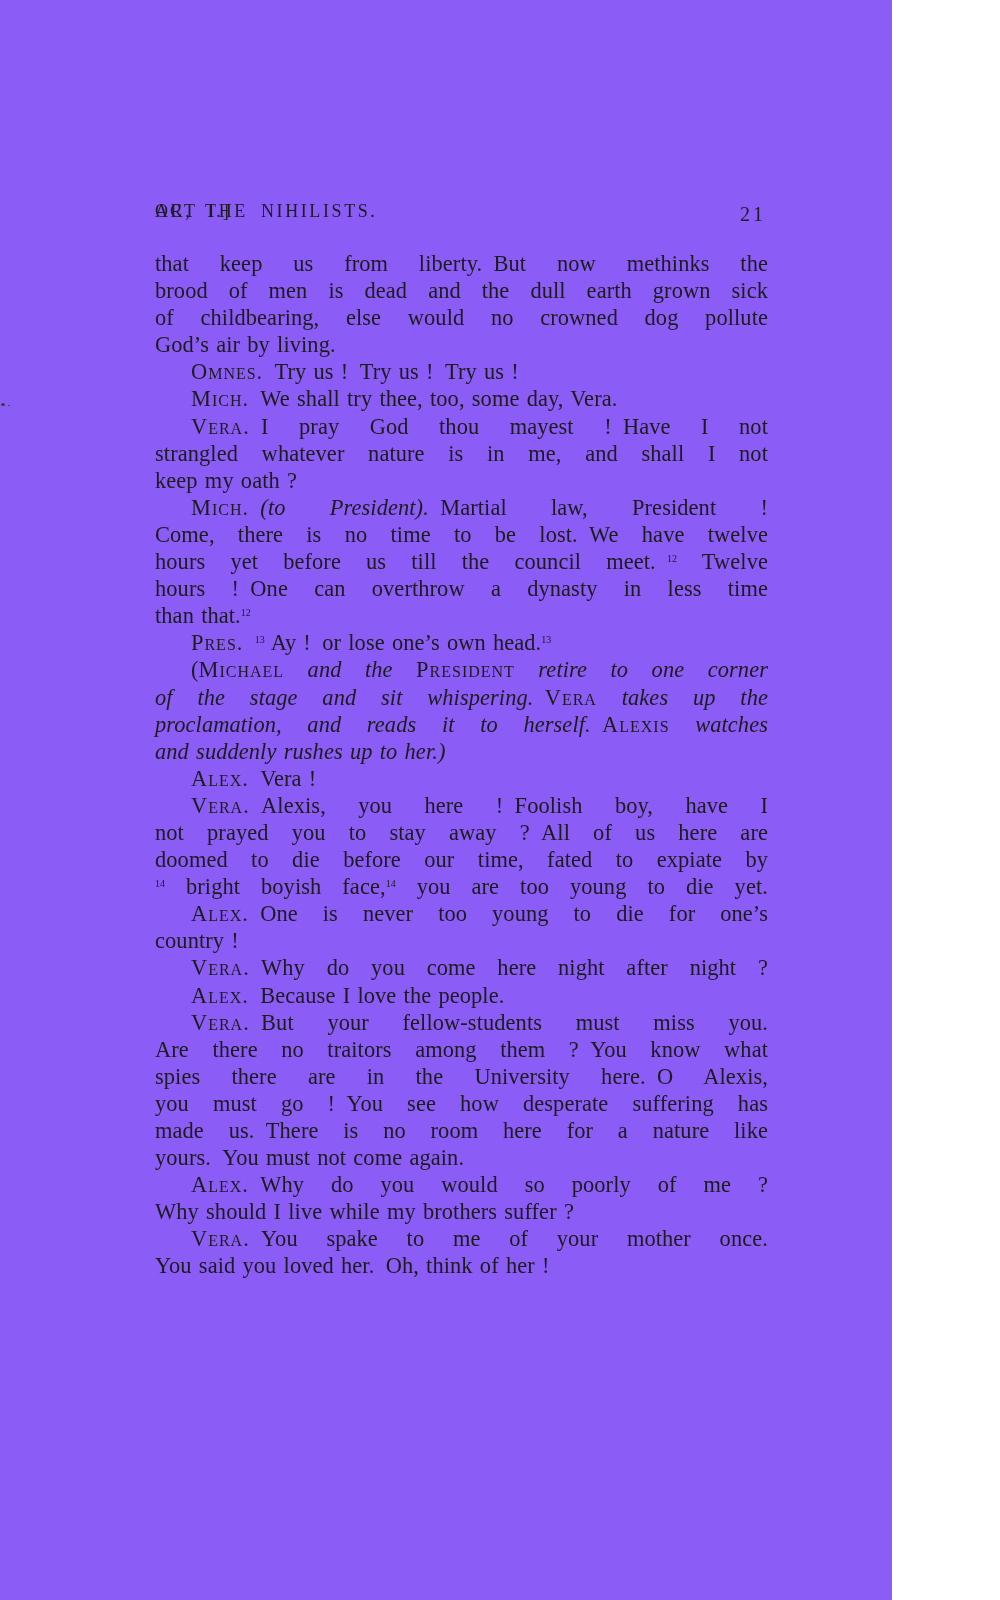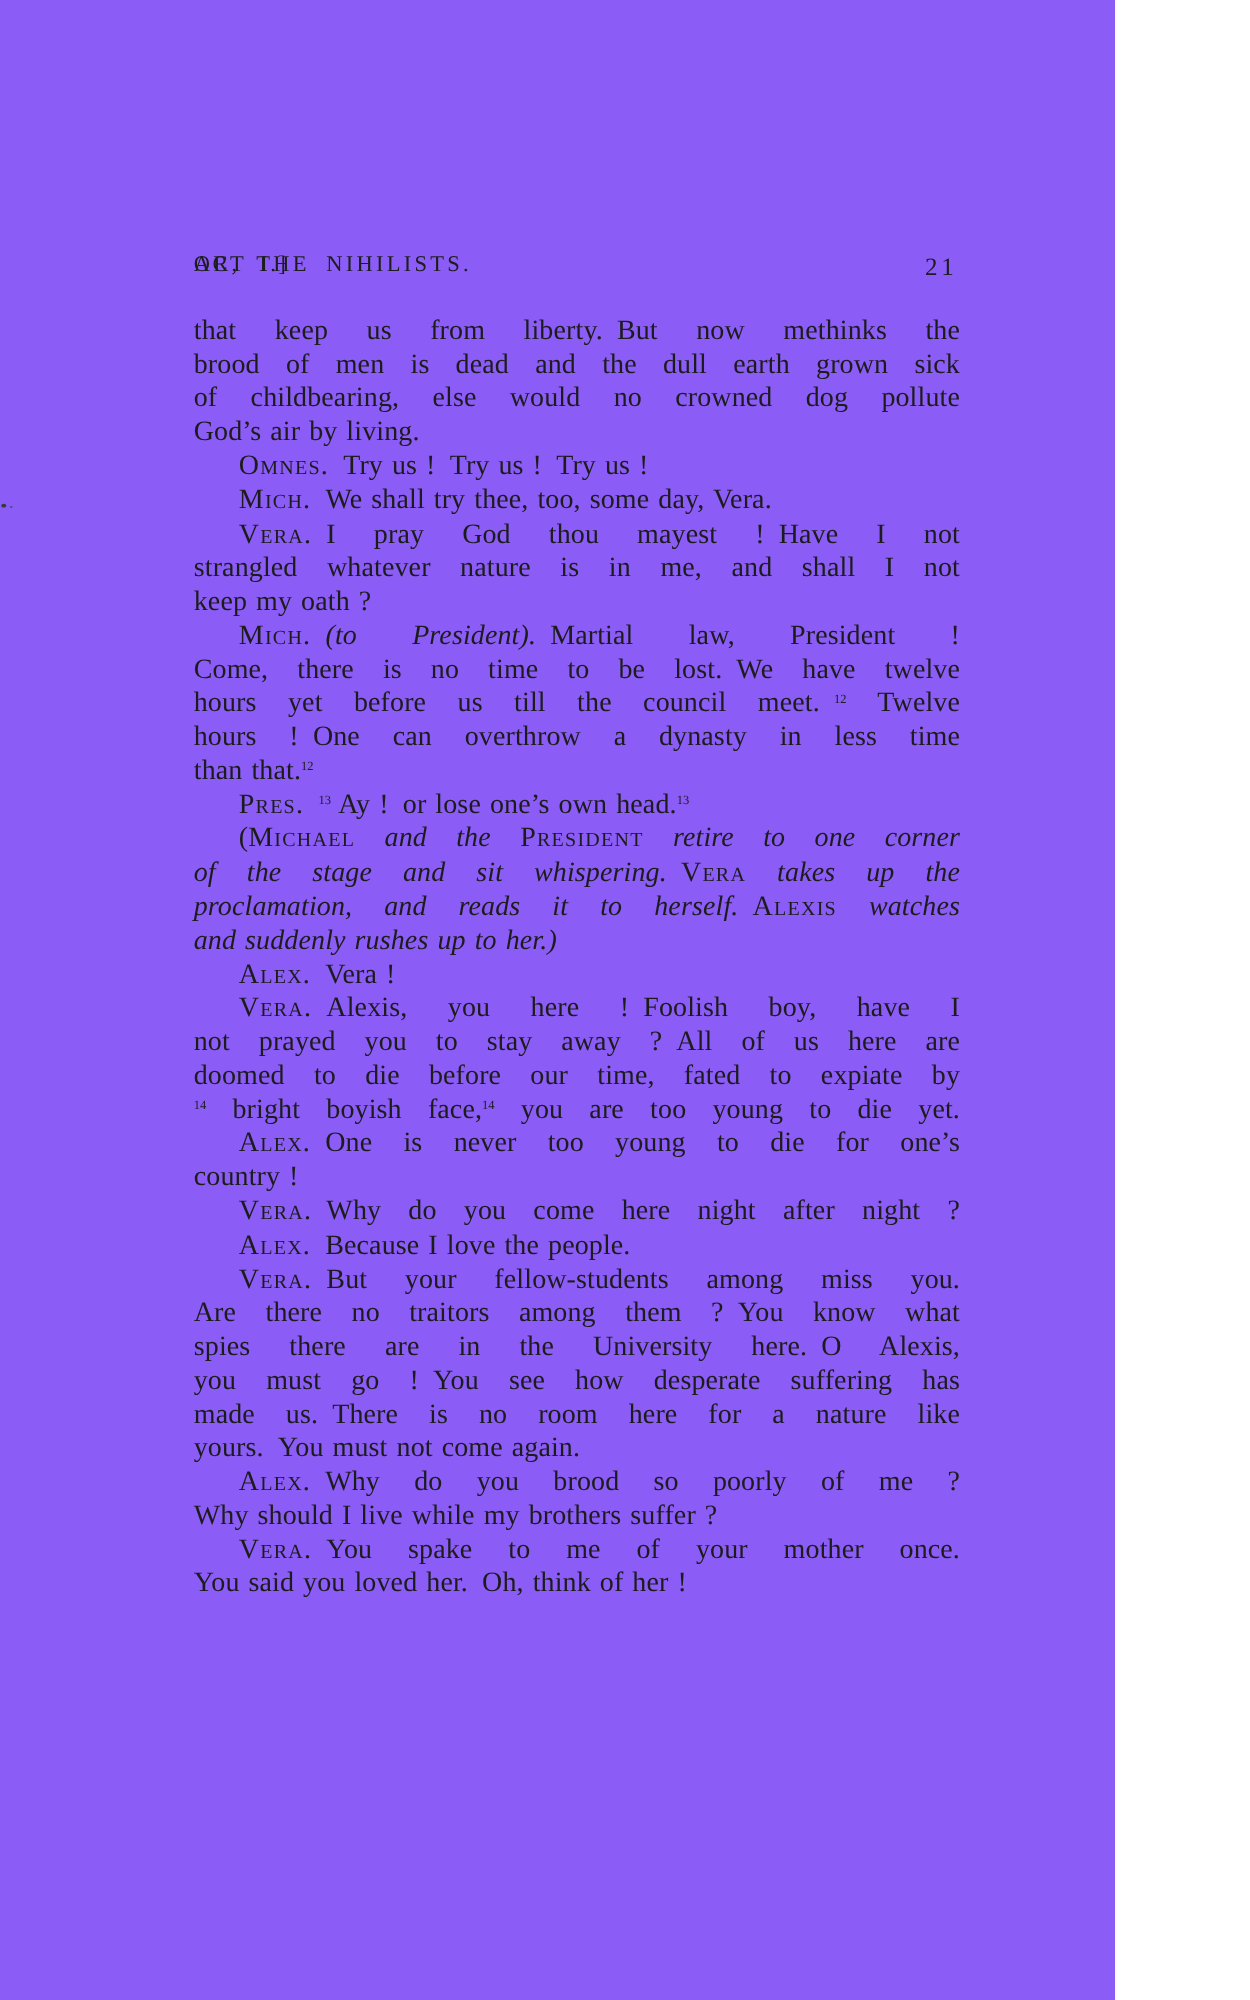--- a/index.html
+++ b/index.html
@@ -49,25 +49,25 @@
       <div class="line last"><span class="it">and suddenly rushes up to her.)</span></div>
       <div class="line ind last"><span class="sc">Alex.</span><span> Vera !</span></div>
       <div class="line ind"><span class="sc">Vera.</span><span> Alexis, you here ! Foolish boy, have I</span></div>
       <div class="line"><span>not prayed you to stay away ? All of us here are</span></div>
       <div class="line"><span>doomed to die before our time, fated to expiate by</span></div>
       <div class="line"><span class="sup">14</span><span> bright boyish face,</span><span class="sup">14</span><span> you are too young to die yet.</span></div>
       <div class="line ind"><span class="sc">Alex.</span><span> One is never too young to die for one’s</span></div>
       <div class="line last"><span>country !</span></div>
       <div class="line ind"><span class="sc">Vera.</span><span> Why do you come here night after night ?</span></div>
       <div class="line ind last"><span class="sc">Alex.</span><span> Because I love the people.</span></div>
-      <div class="line ind"><span class="sc">Vera.</span><span> But your fellow-students among miss you.</span></div>
+      <div class="line ind"><span class="sc">Vera.</span><span> But your fellow-students must miss you.</span></div>
       <div class="line"><span>Are there no traitors among them ? You know what</span></div>
       <div class="line"><span>spies there are in the University here. O Alexis,</span></div>
       <div class="line"><span>you must go ! You see how desperate suffering has</span></div>
       <div class="line"><span>made us. There is no room here for a nature like</span></div>
       <div class="line last"><span>yours. You must not come again.</span></div>
-      <div class="line ind"><span class="sc">Alex.</span><span> Why do you brood so poorly of me ?</span></div>
+      <div class="line ind"><span class="sc">Alex.</span><span> Why do you would so poorly of me ?</span></div>
       <div class="line last"><span>Why should I live while my brothers suffer ?</span></div>
       <div class="line ind"><span class="sc">Vera.</span><span> You spake to me of your mother once.</span></div>
       <div class="line last"><span>You said you loved her. Oh, think of her !</span></div>
     </div>
   <div class="speck"></div>
 </div>
 
 </body></html>

